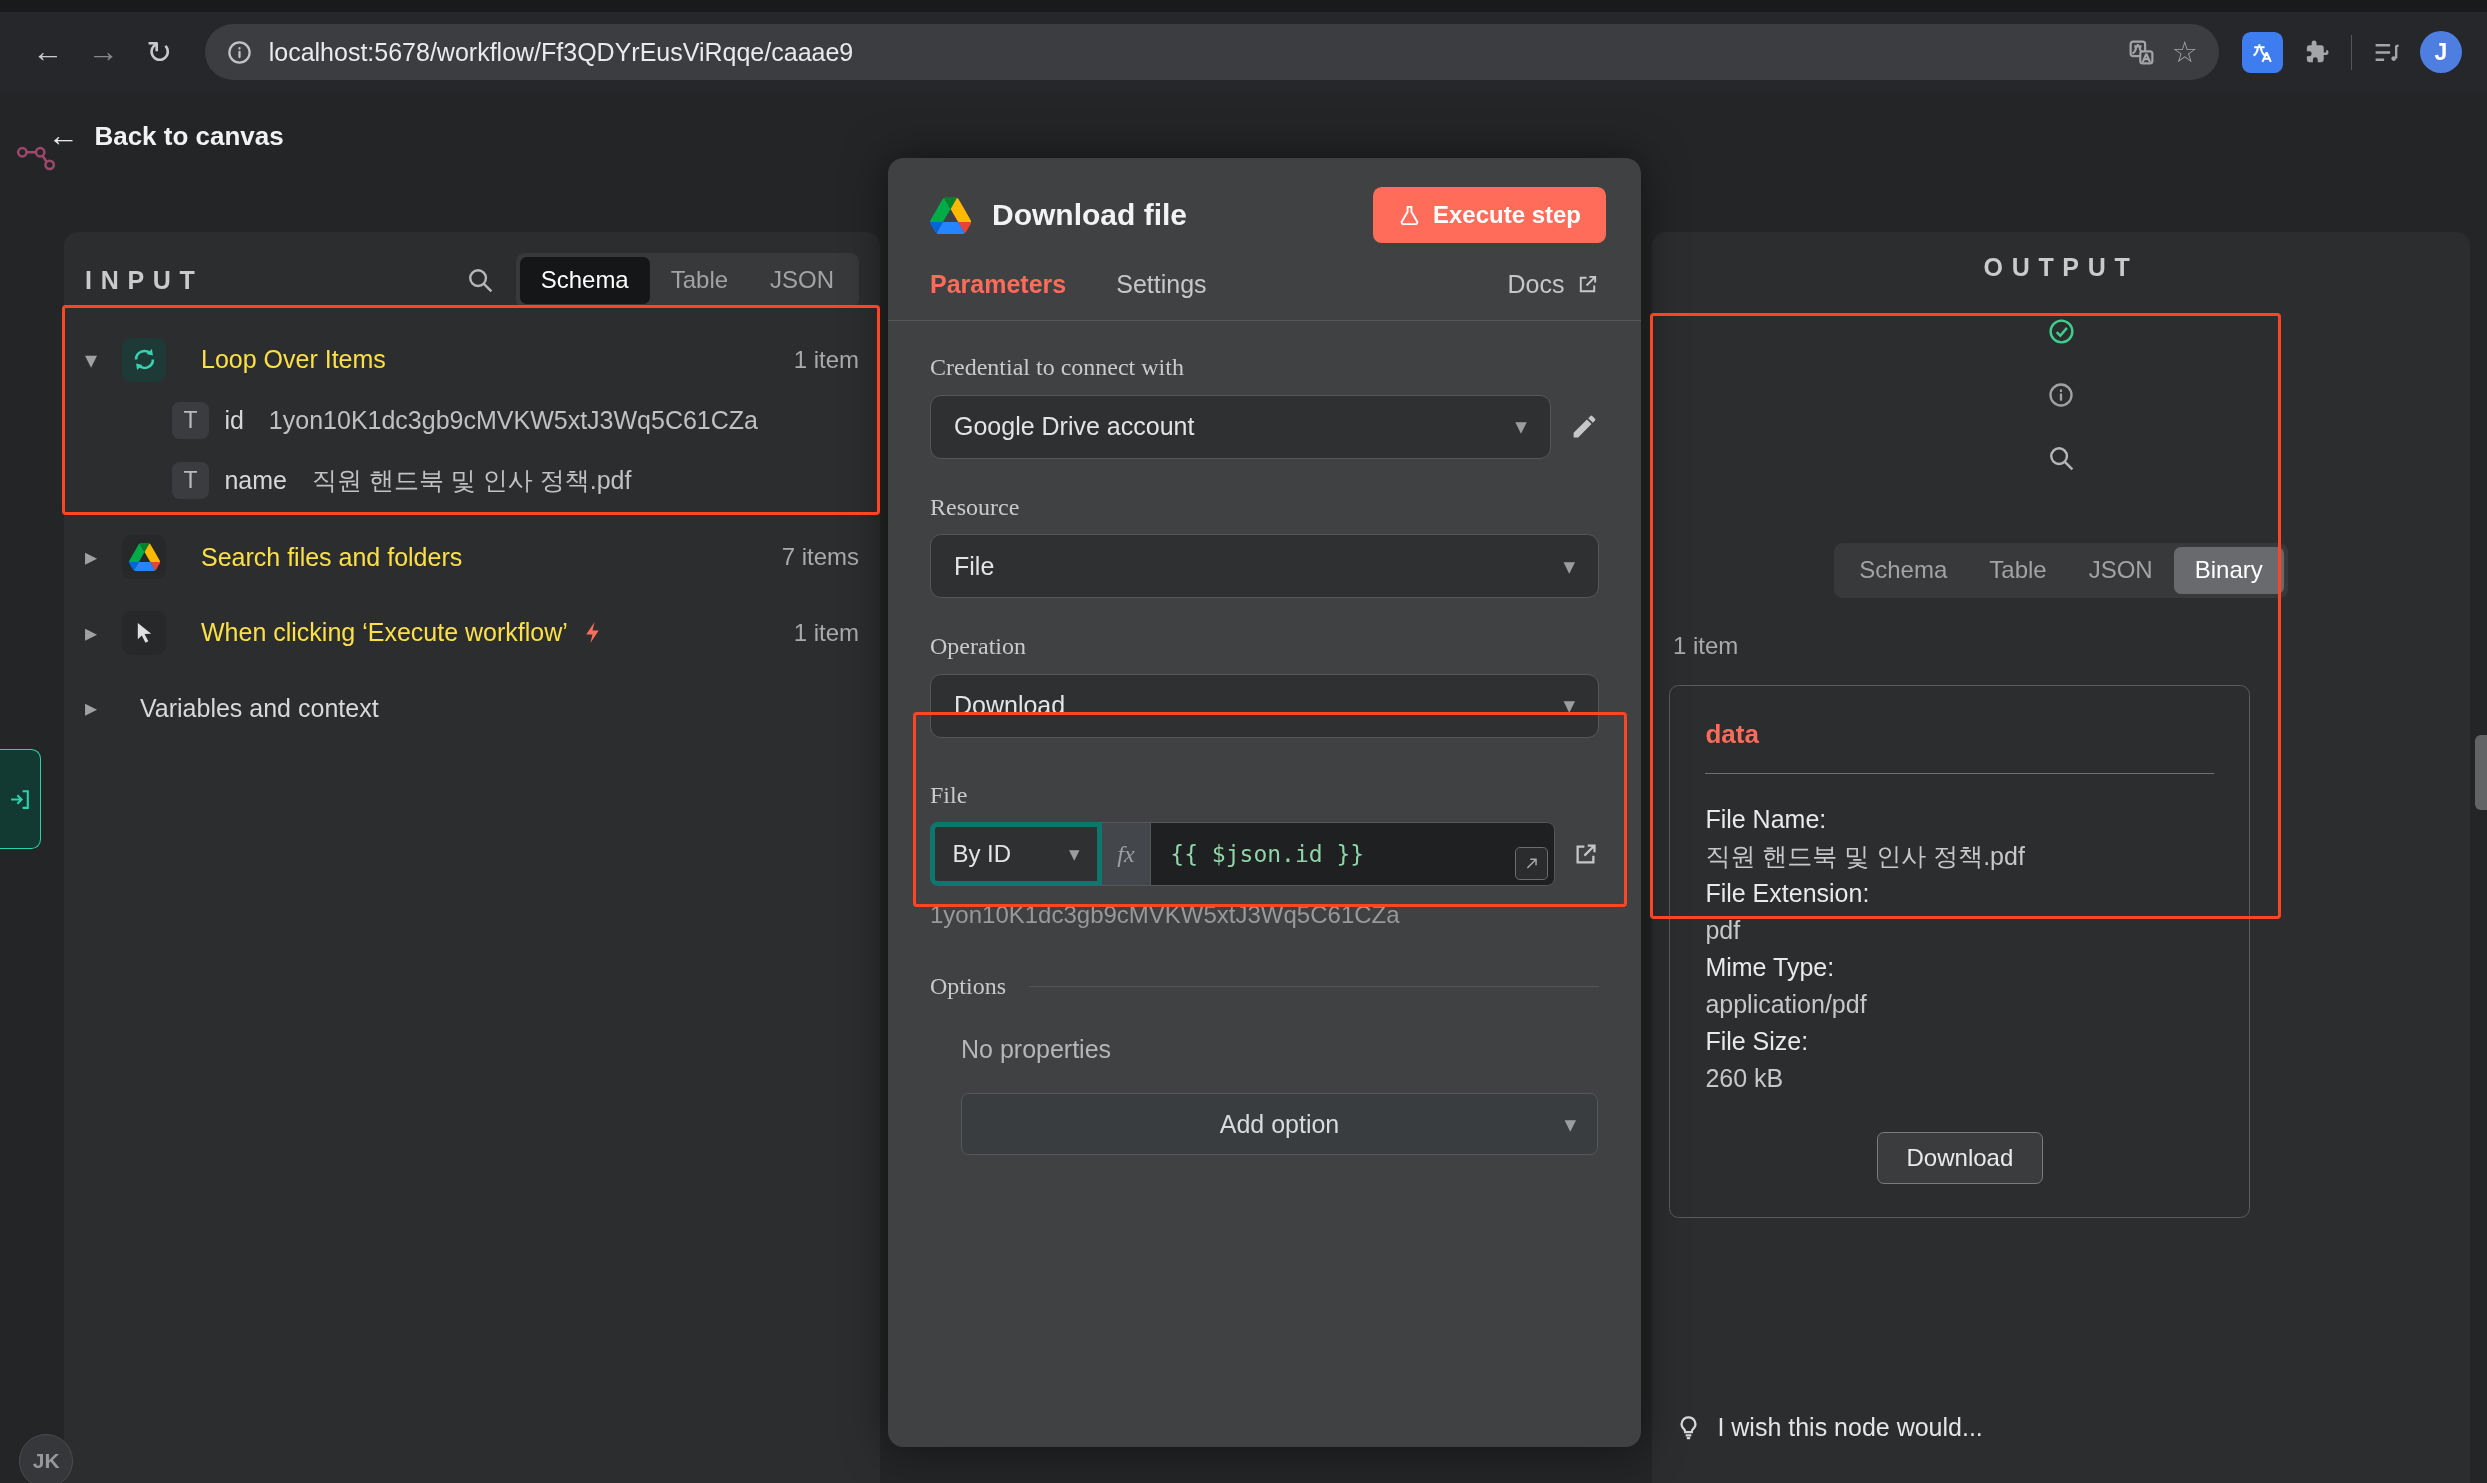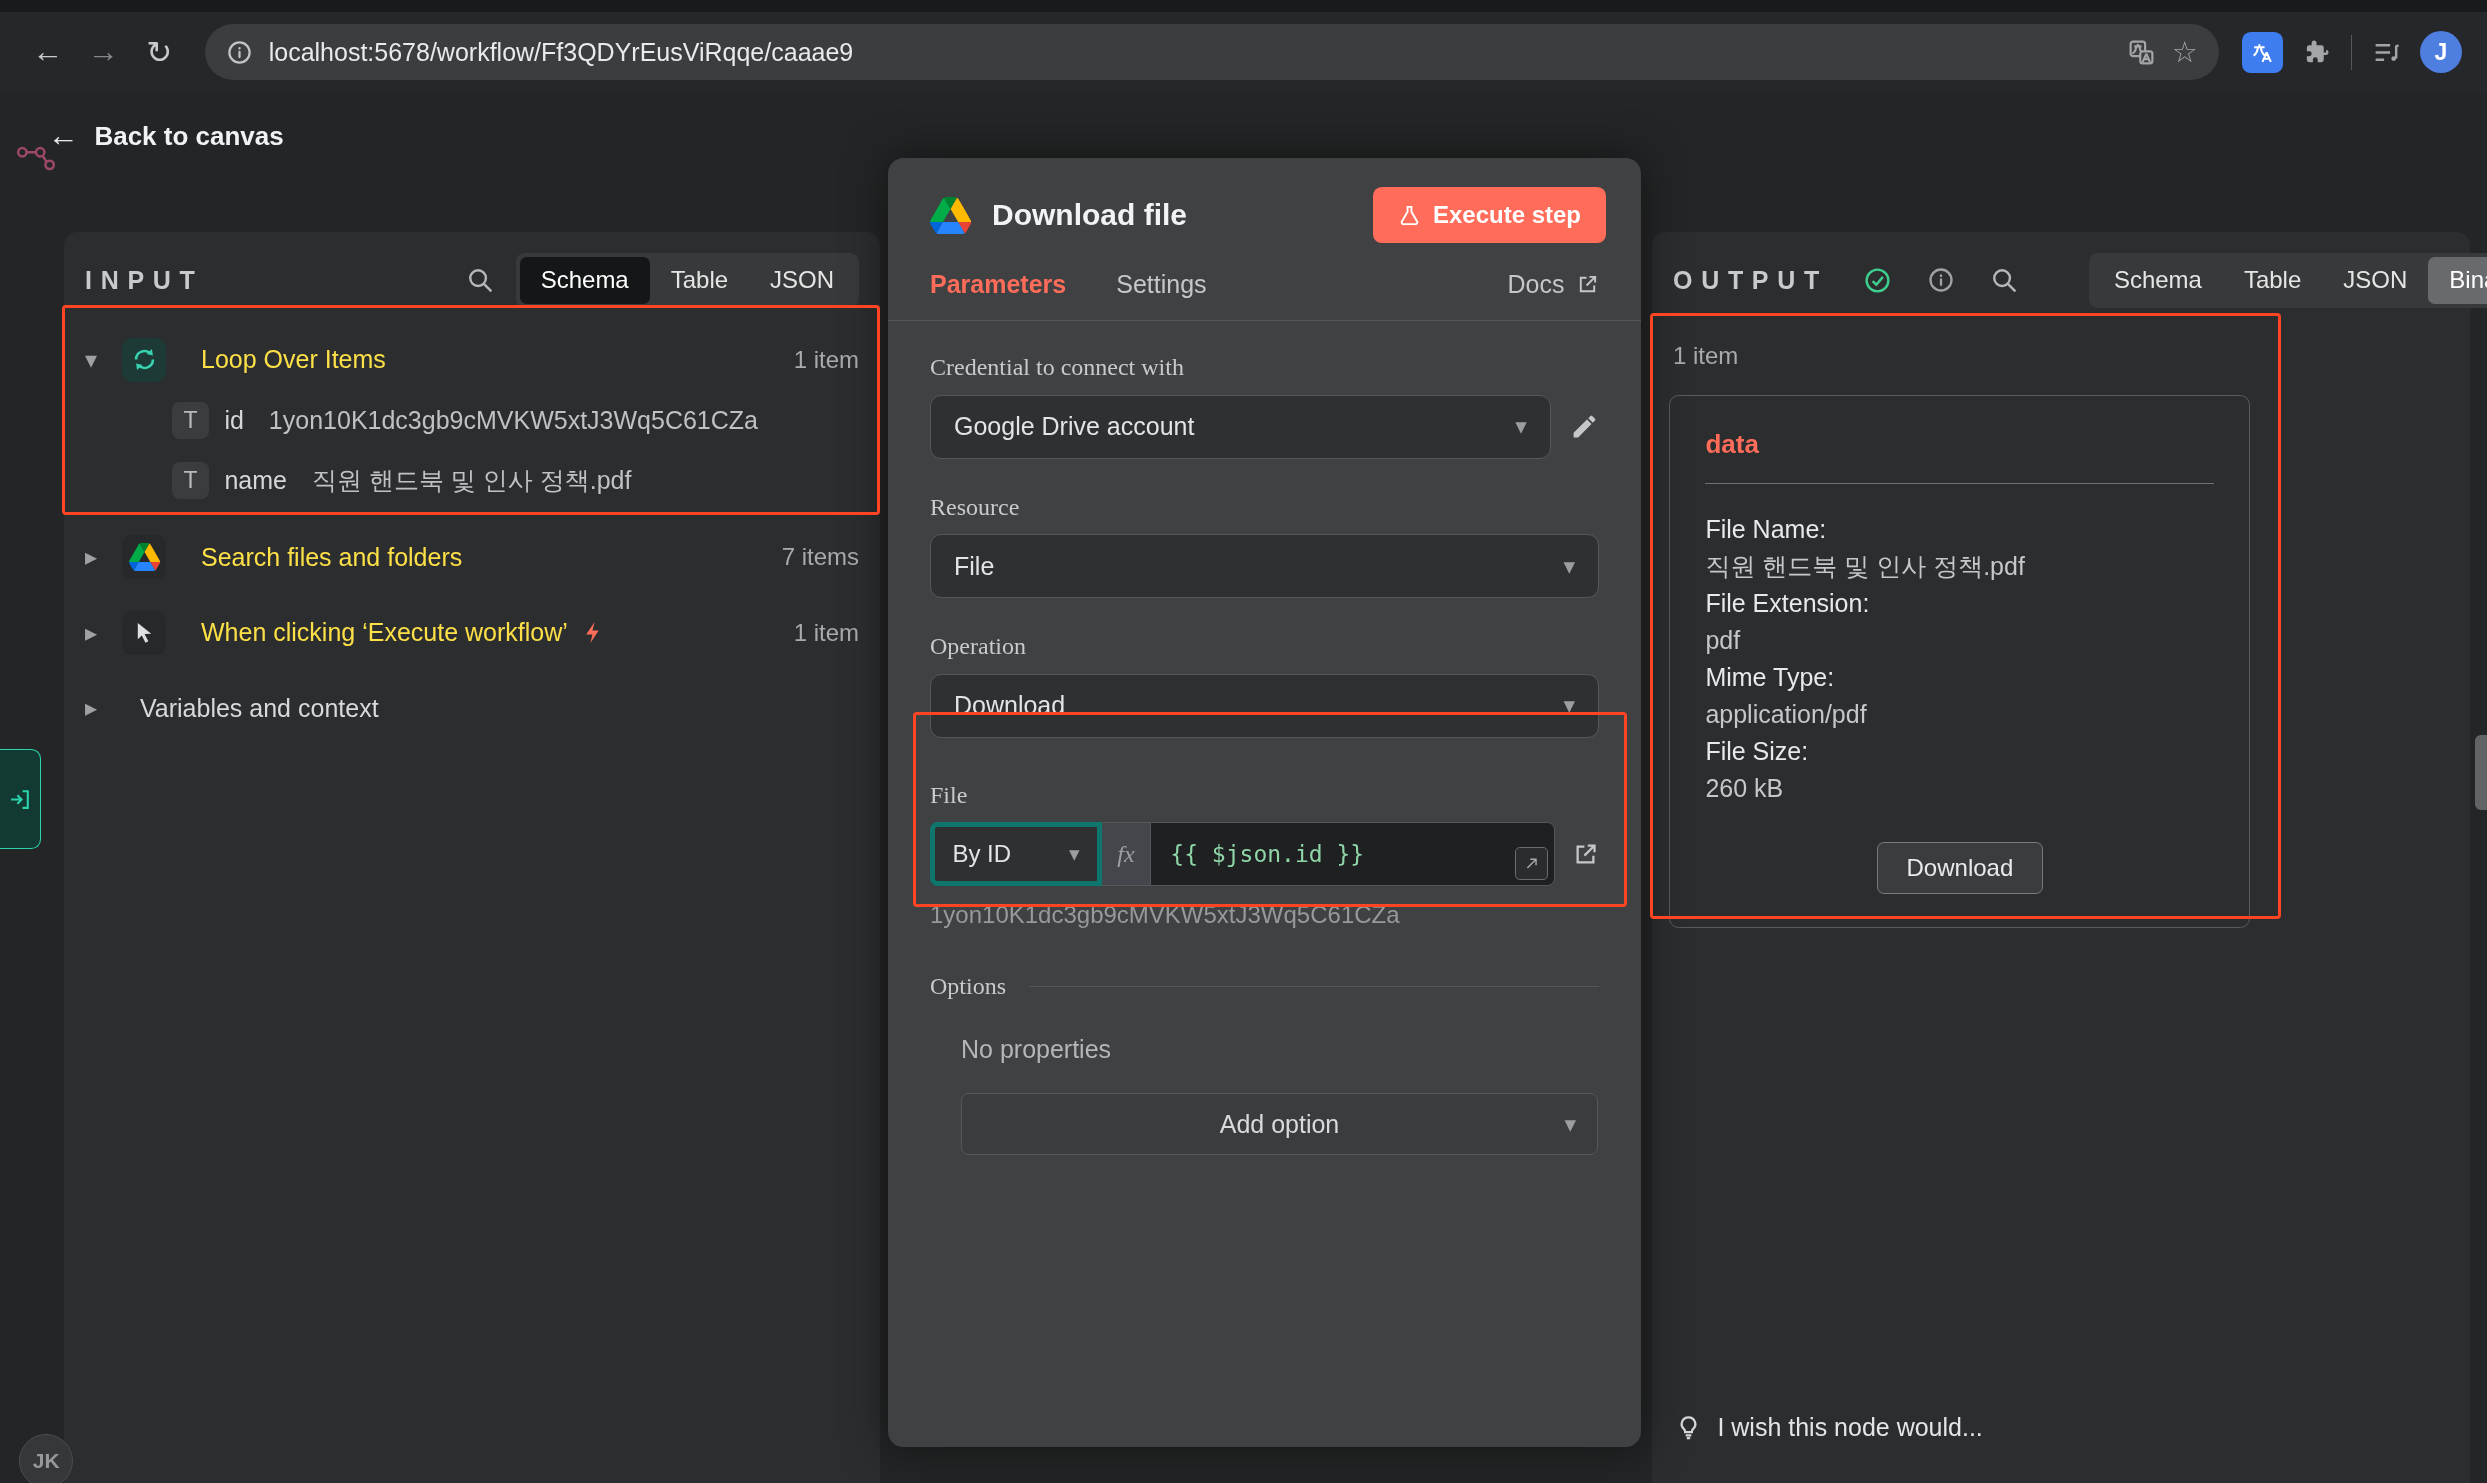--- a/index.html
+++ b/index.html
@@ -24,21 +24,21 @@
   .back-canvas { position:absolute; left:48px; top:118px; display:flex; align-items:center; gap:15.4px; z-index:15; }
   .back-arrow { font-size:31px; color:#e8e9ea; }
   .back-label { font-size:26px; font-weight:600; color:#f1f2f3; }
   .canvas-logo { position:absolute; left:15.4px; top:141px; opacity:.65; z-index:5; }
   
   .panel { position:absolute; top:232px; bottom:0; background:#2b2d2f; border-radius:13.5px 13.5px 0 0; z-index:10; }
   .panel-header { display:flex; align-items:center; padding:21px; gap:21px; }
   .panel-title { font-size:25px; font-weight:600; letter-spacing:8.7px; color:#c9cacc; }
   .spacer { flex:1; }
   .seg { display:flex; background:#37393b; border-radius:8.7px; padding:3.9px; }
-  .seg-opt { padding:9.6px 21px; font-size:24px; color:#e5e5e5; border-radius:6.8px; white-space:nowrap; }
+  .seg-opt { padding:9.6px 21px; font-size:24px; color:#a3a3a3; border-radius:6.8px; white-space:nowrap; }
   .seg-opt.sel-dark { background:#151617; color:#ffffff; }
   .seg-opt.sel-light { background:#686a6e; color:#ffffff; }
   
   .trow { display:flex; align-items:center; height:62px; padding:0 21px; }
   .chev { width:37px; font-size:24px; color:#9fa1a3; }
   .node-badge { width:44px; height:44px; border-radius:9.6px; background:#26282a; display:flex; align-items:center; justify-content:center; flex:none; }
   .node-badge.loop { background:#1d3a36; }
   .trow-label { margin-left:35px; font-size:25px; color:#fde047; }
   .trow-count { margin-left:auto; font-size:24px; color:#a9aaac; }
   .crow { display:flex; align-items:center; height:60px; padding-left:108px; }
@@ -341,21 +341,21 @@
       </div>
       <div class="no-props">No properties</div>
       <div class="add-option">
         <span>Add option</span>
         <span class="chev-d">▾</span>
       </div>
     </div>
   </div>
 
   <div class="panel" style="left:1652px; width:818px;">
-    <div class="panel-header" style="gap:35px;">
+    <div class="panel-header" style="gap:35px;flex-direction:column;">
       <span class="panel-title">OUTPUT</span>
       <span class="hdr-ic">
         <svg viewBox="0 0 24 24" width="29" height="29" fill="none" stroke="#3ecf8e" stroke-width="2">
             <circle cx="12" cy="12" r="9"></circle>
             <path d="M8 12.5l3 3 5.5-6.5"></path>
           </svg>
       </span>
       <span class="hdr-ic">
         <svg viewBox="0 0 24 24" width="28" height="28" fill="none" stroke="#9fa1a3" stroke-width="2">
             <circle cx="12" cy="12" r="9"></circle>

